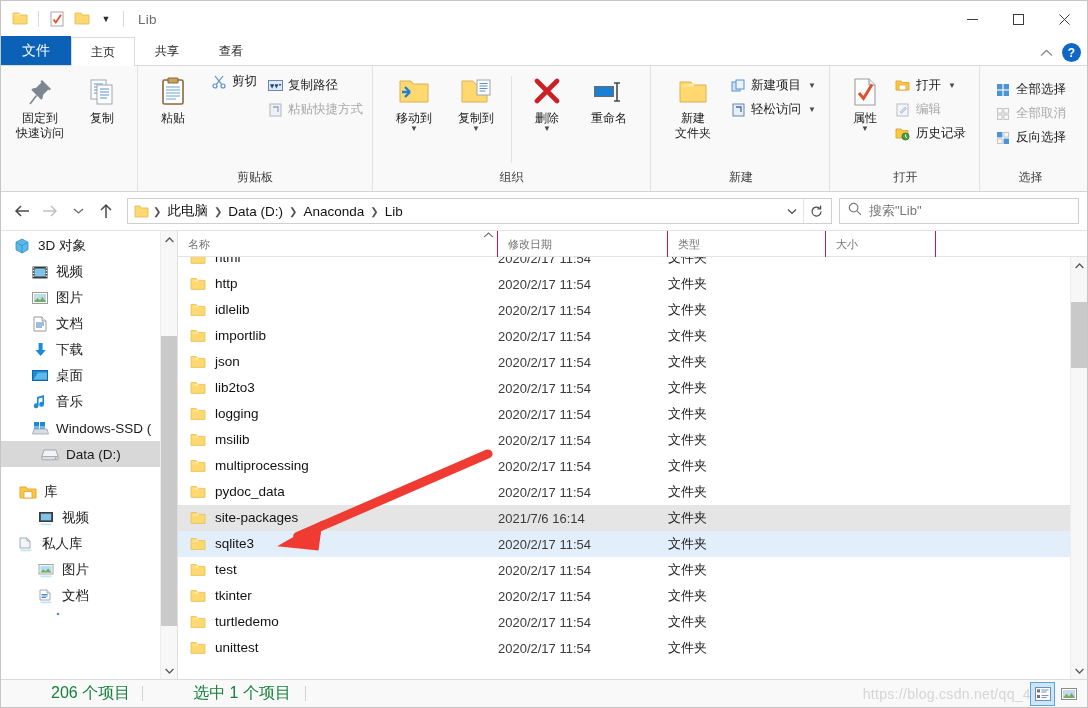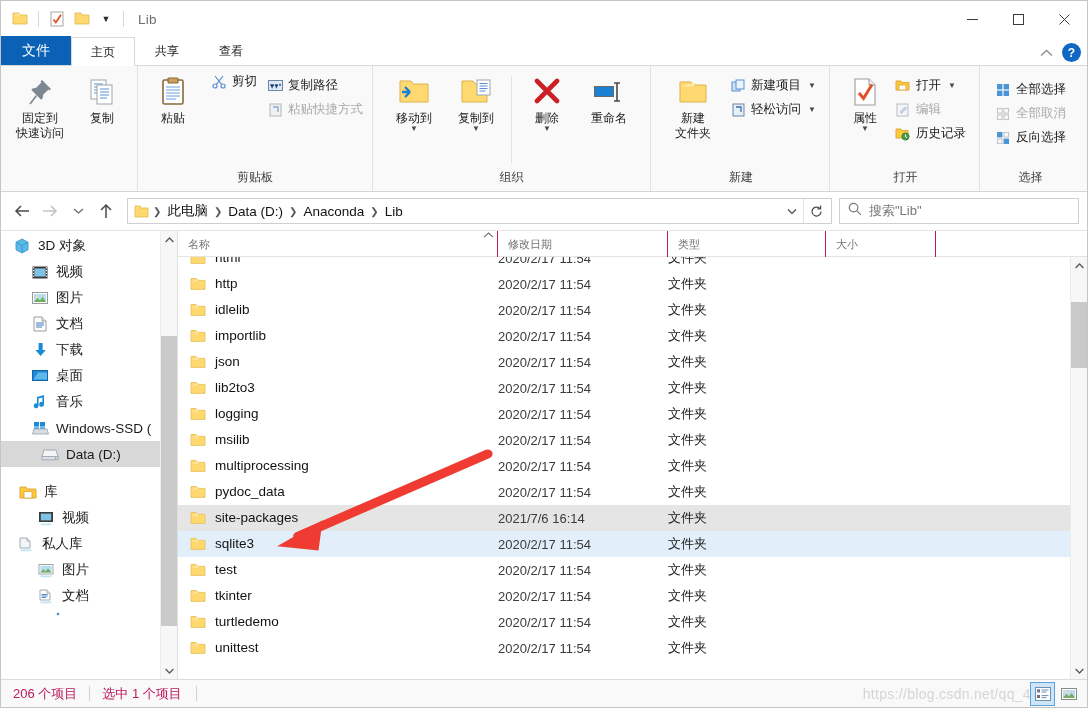--- a/index.html
+++ b/index.html
@@ -230,21 +230,21 @@
   .annot { position: absolute; left: 0; top: 0; width: 100%; height: 100%; pointer-events: none; z-index: 20; }
 
   
   .statusbar {
     height: 28px; min-height: 28px;
     border-top: 1px solid #dcdcdc;
     background: #f9f9f9;
     display: flex; align-items: center;
     position: relative; padding-left: 12px;
   }
-  .st-txt { font-size: 13px; color: #be185d; }
+  .st-txt { font-size: 16px; color: #15803d; margin-left: 38px; }
   .st-sep { width: 1px; height: 15px; background: #d2d2d2; margin: 0 12px; }
   .st-sep2 { width: 1px; height: 15px; background: #d2d2d2; margin-left: 14px; }
   .viewbtns { position: absolute; right: 6px; top: 2px; display: flex; gap: 1px; }
   .vb { width: 25px; height: 24px; display: flex; align-items: center; justify-content: center; }
   .vb.active { background: #cde5f7; border: 1px solid #5ba3dd; }
   .watermark {
     position: absolute; right: 48px; bottom: 5px;
     font-size: 14px; color: #d5d5d5; letter-spacing: .3px;
     white-space: nowrap;
   }

